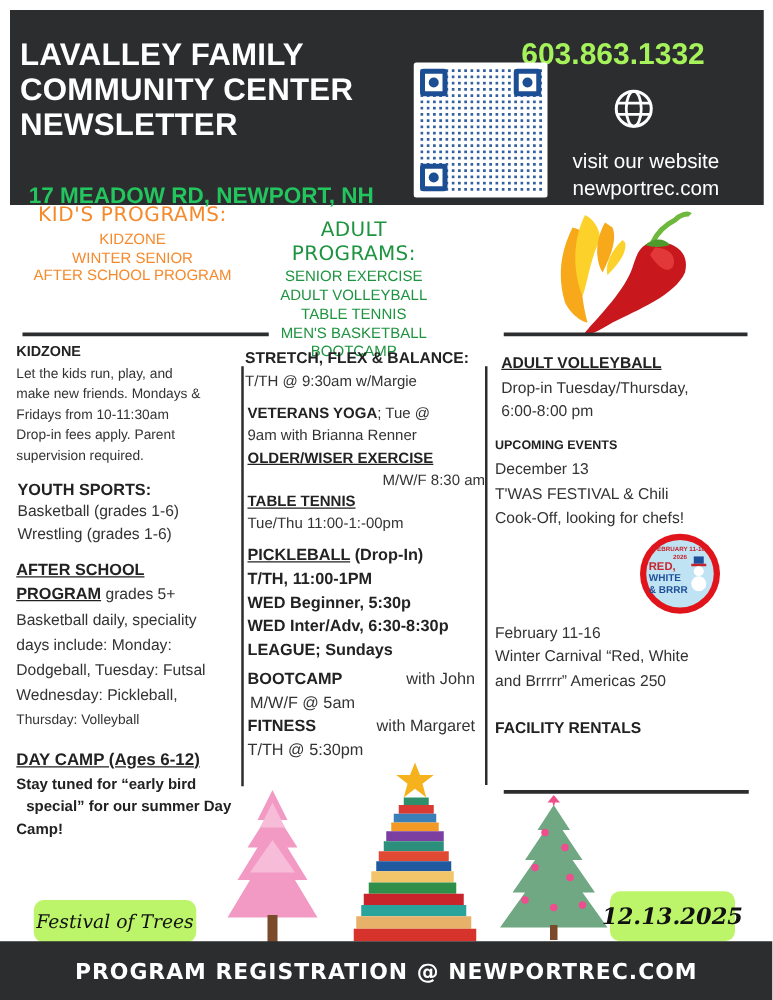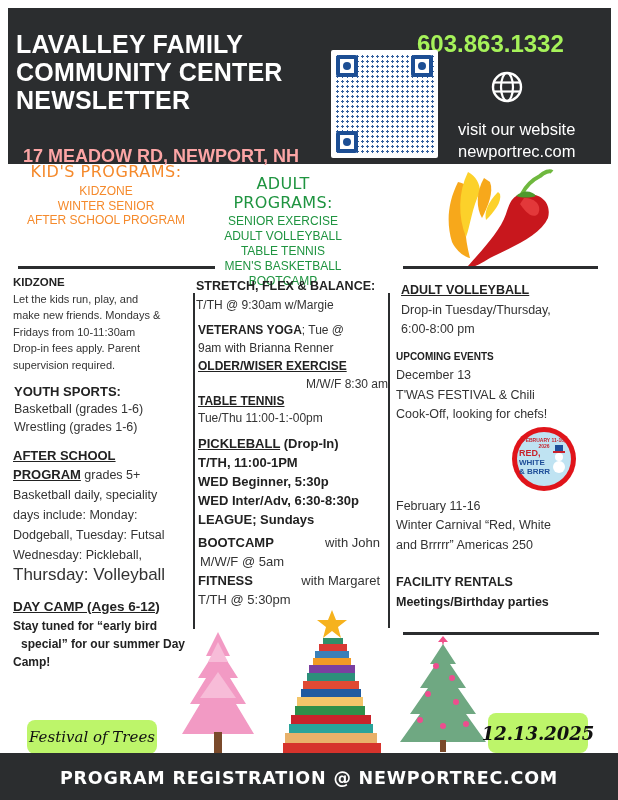--- a/index.html
+++ b/index.html
@@ -2,21 +2,21 @@
 <html><head>
 <meta charset="utf-8">
 <style>
   * { box-sizing: border-box; margin: 0; padding: 0; }
   html, body { width: 618px; height: 800px; background: #ffffff; overflow: hidden; }
   body { position: relative; font-family: "Liberation Sans", sans-serif; color: #333; }
 
   .header { position: absolute; left: 8px; top: 8px; width: 603px; height: 156px; background: #2b2d2f; }
   .title { position: absolute; left: 8px; top: 22px; color: #fff; font-weight: bold; font-size: 25px; line-height: 28px; letter-spacing: 0.2px; }
   .title div { white-space: nowrap; }
-  .address { position: absolute; left: 15px; top: 138px; color: #fca5a5; font-weight: bold; font-size: 18px; white-space: nowrap; }
+  .address { position: absolute; left: 15px; top: 138px; color: #22c55e; font-weight: bold; font-size: 18px; white-space: nowrap; }
   .qr { position: absolute; left: 331px; top: 50px; width: 107px; height: 108px; background: #fff; border-radius: 2px; }
   .qr-grid { position: absolute; left: 4px; top: 4px; width: 99px; height: 100px;
     background-image:
       radial-gradient(circle, #1c4e94 1.2px, transparent 1.4px);
     background-size: 5px 5px; opacity: 0.9; }
   .finder { position: absolute; width: 22px; height: 22px; background: #fff; border: 4px solid #1c4e94; border-radius: 3px; }
   .finder::after { content: ""; position: absolute; left: 3px; top: 3px; width: 8px; height: 8px; background: #1c4e94; border-radius: 50%; }
   .phone { position: absolute; left: 409px; top: 22px; color: #a6f25a; font-weight: bold; font-size: 24px; white-space: nowrap; }
   .globe { position: absolute; left: 490px; top: 70px; width: 34px; height: 34px; }
   .web { position: absolute; left: 458px; top: 118px; color: #fff; font-size: 16.5px; line-height: 22px; text-align: center; white-space: nowrap; }
@@ -135,21 +135,21 @@
   <div class="h" style="font-size:13px;margin-top:11px;margin-left:1px;">YOUTH SPORTS:</div>
   <div style="font-size:12.5px;line-height:18px;margin-left:1px;">Basketball (grades 1-6)</div>
   <div style="font-size:12.5px;line-height:18px;margin-left:1px;">Wrestling (grades 1-6)</div>
 
   <div class="h2 u" style="margin-top:11px;line-height:18px;">AFTER SCHOOL</div>
   <div style="line-height:20px;white-space:nowrap;"><span class="h2 u">PROGRAM</span><span style="font-size:12.5px;"> grades 5+</span></div>
   <div style="font-size:12.5px;line-height:20px;white-space:nowrap;">Basketball daily, speciality</div>
   <div style="font-size:12.5px;line-height:20px;white-space:nowrap;">days include:  Monday:</div>
   <div style="font-size:12.5px;line-height:20px;white-space:nowrap;">Dodgeball, Tuesday:  Futsal</div>
   <div style="font-size:12.5px;line-height:20px;white-space:nowrap;">Wednesday:  Pickleball,</div>
-  <div style="font-size:17px;line-height:20px;white-space:nowrap;">Thursday:  Volleyball</div>
+  <div style="font-size:11px;line-height:20px;white-space:nowrap;">Thursday:  Volleyball</div>
 
   <div class="h2 u" style="margin-top:14px;font-size:13.5px;white-space:nowrap;">DAY CAMP (Ages 6-12)</div>
   <div class="bold" style="font-size:12px;line-height:18px;margin-top:3px;white-space:nowrap;">Stay tuned for “early bird</div>
   <div class="bold" style="font-size:12px;line-height:18px;white-space:nowrap;text-align:center;">special” for our summer Day</div>
   <div class="bold" style="font-size:12px;line-height:18px;">Camp!</div>
 </div>
 
 <div class="col col2">
   <div class="bold lg" style="font-size:12.5px;">STRETCH, FLEX &amp; BALANCE:</div>
   <div class="line">T/TH @ 9:30am w/Margie</div>
@@ -181,21 +181,20 @@
   <div class="line" style="padding-left:5px;">Drop-in Tuesday/Thursday,</div>
   <div class="line" style="padding-left:5px;">6:00-8:00 pm</div>
   <div class="line bold" style="margin-top:7px;font-size:10px;">UPCOMING EVENTS</div>
   <div class="line">December 13</div>
   <div class="line">T'WAS FESTIVAL &amp; Chili</div>
   <div class="line">Cook-Off, looking for chefs!</div>
   <div class="line" style="margin-top:72px;">February 11-16</div>
   <div class="line">Winter Carnival “Red, White</div>
   <div class="line">and Brrrrr” Americas 250</div>
   <div class="line bold" style="margin-top:18px;">FACILITY RENTALS</div>
-  <div class="line bold">Meetings/Birthday parties</div>
 </div>
 
 <div class="badge">
   <div class="badge-inner">
     <div class="badge-top">FEBRUARY 11-16, 2026</div>
     <div class="badge-l1">RED,</div>
     <div class="badge-l2">WHITE</div>
     <div class="badge-l3">&amp; BRRR</div>
     <svg class="snowman" viewBox="0 0 14 28">
       <rect x="3" y="0" width="8" height="6" fill="#1f4f99"></rect>

